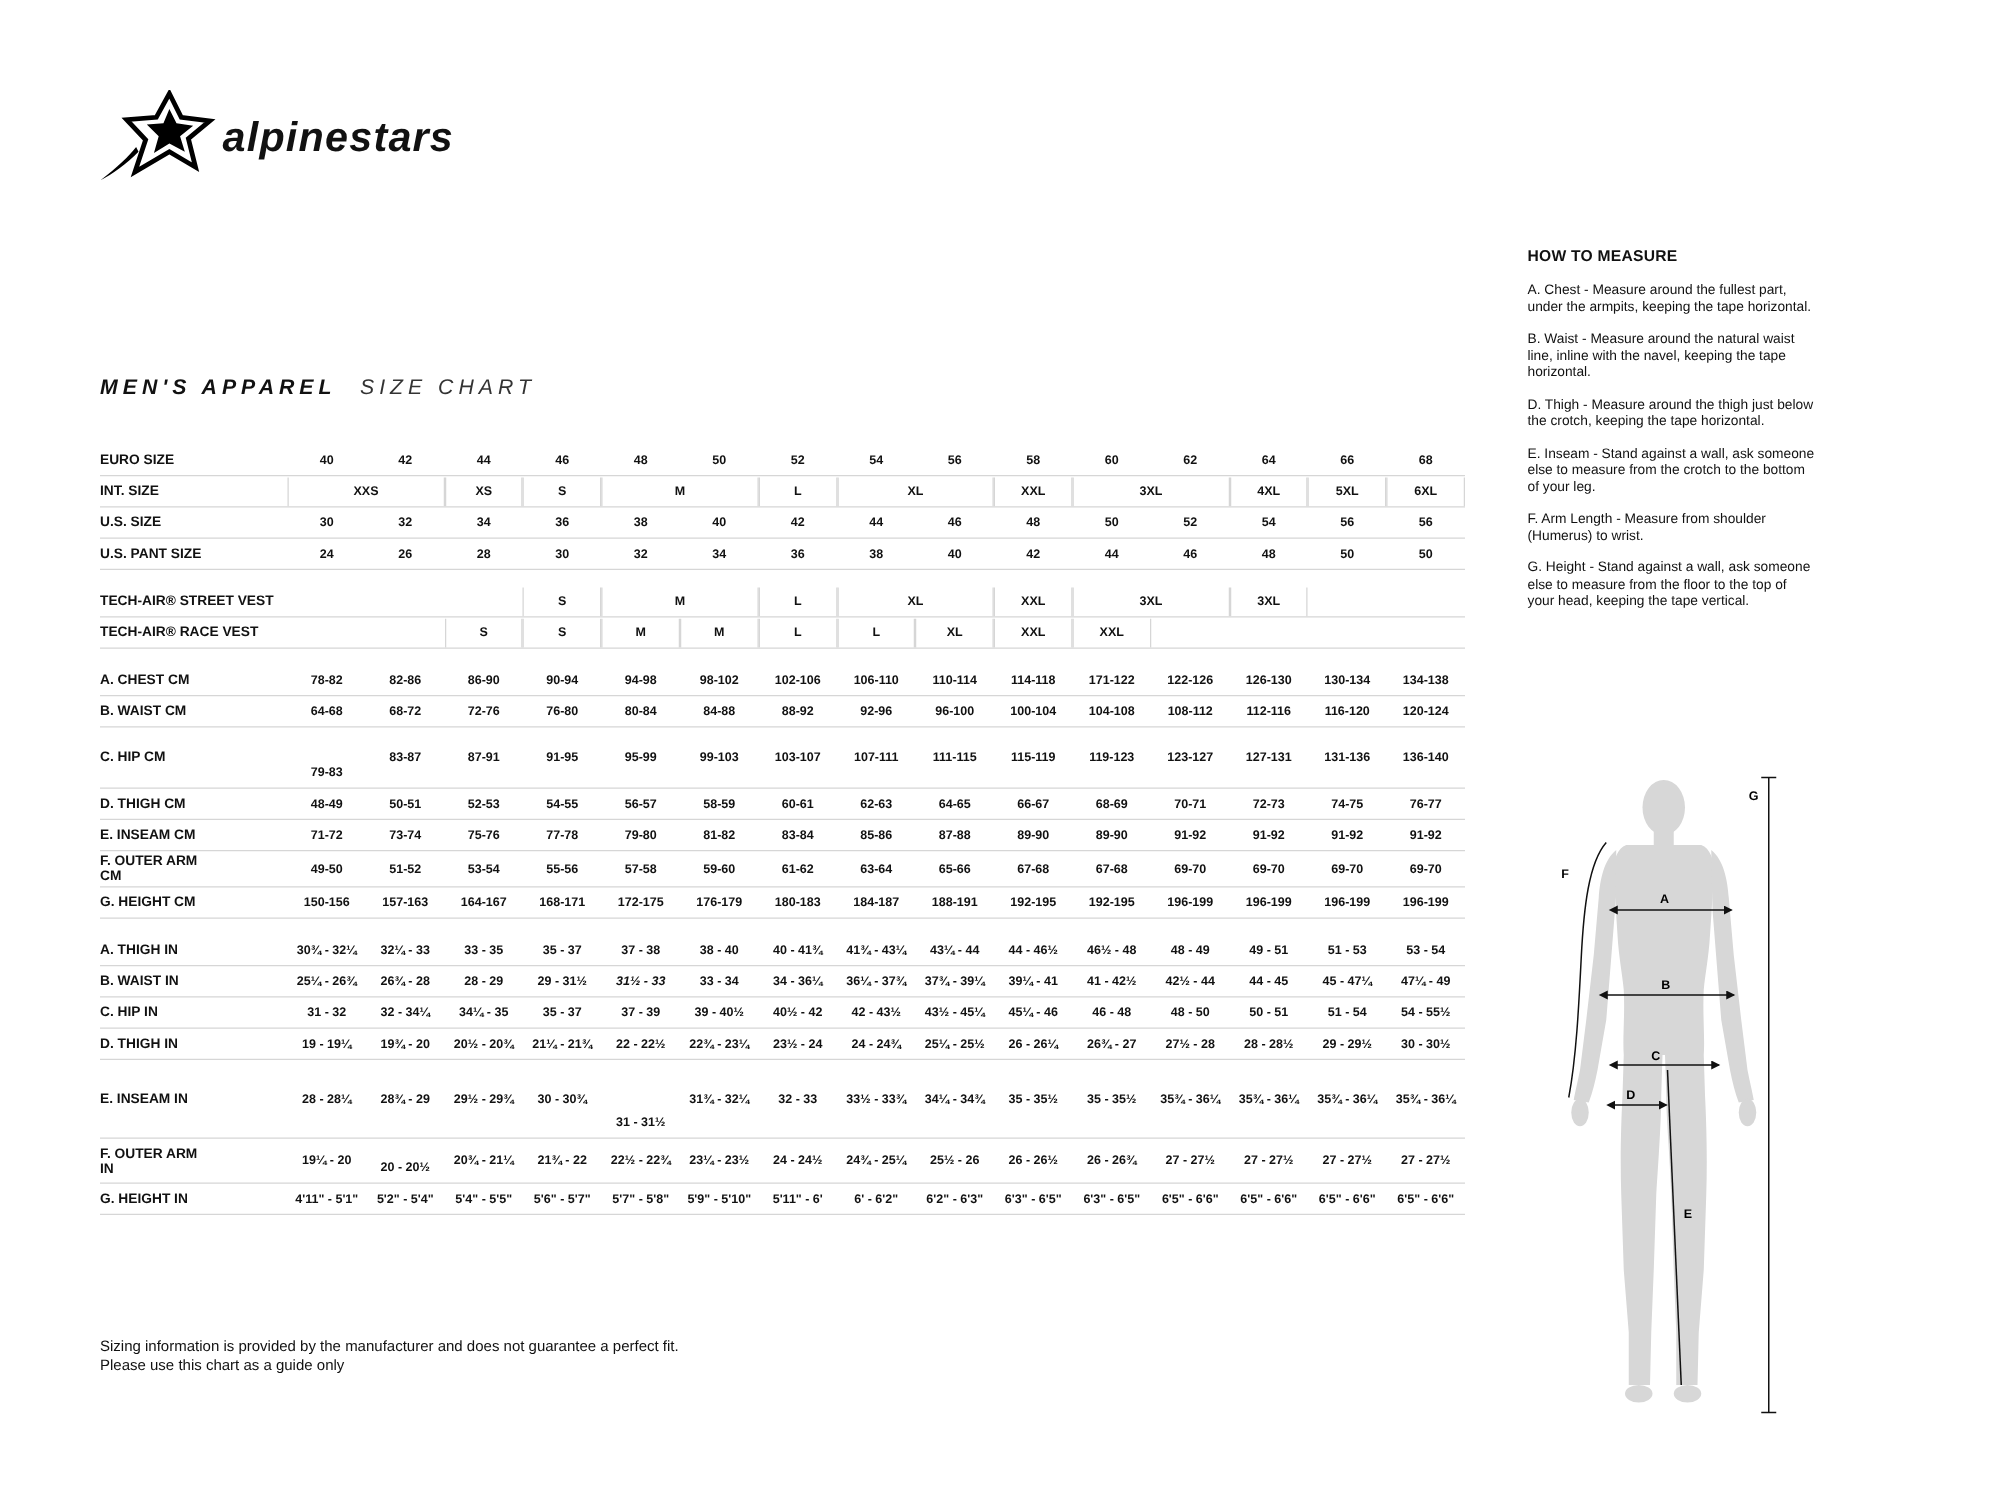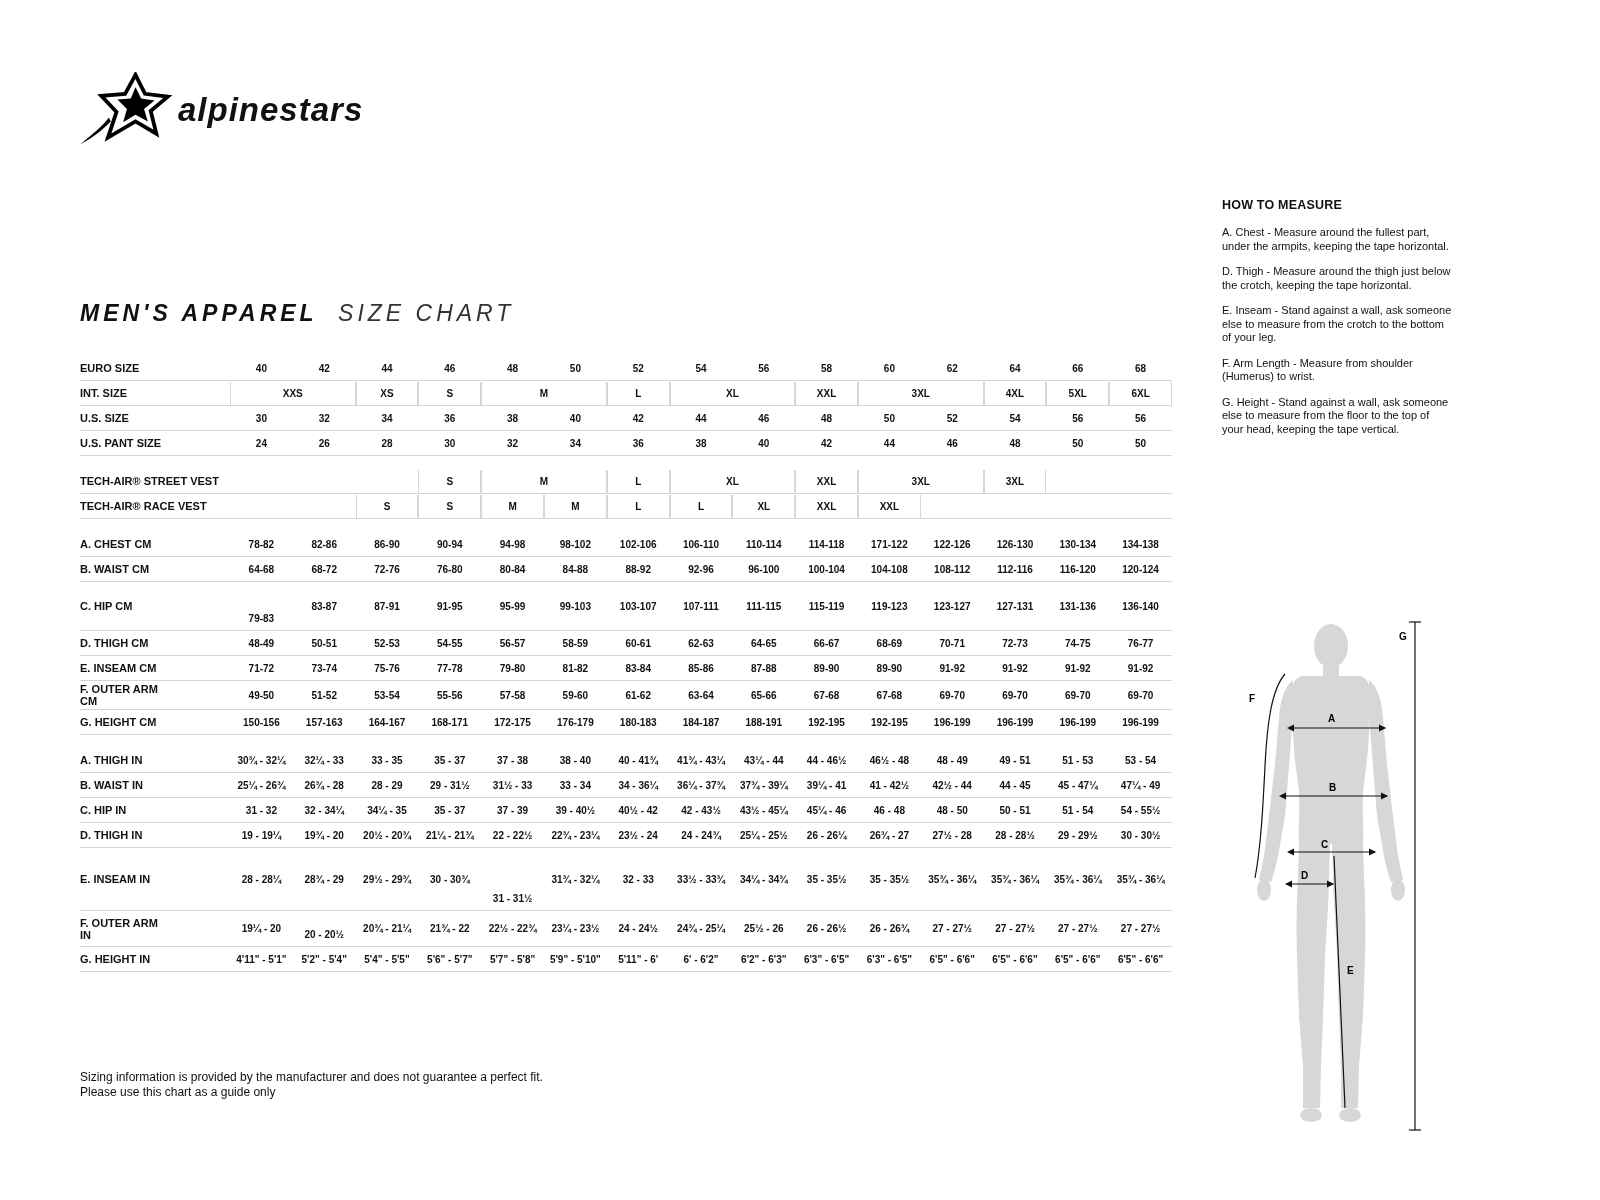--- a/index.html
+++ b/index.html
@@ -3,21 +3,21 @@
 <meta charset="utf-8">
 <style>
   html,body{margin:0;padding:0;background:#fff;}
   body{font-family:"Liberation Sans", sans-serif;color:#111;}
   .page{position:relative;width:1600px;height:1200px;background:#fff;overflow:hidden;}
 
   
   .logo{position:absolute;left:78px;top:72px;display:flex;align-items:center;}
 
   
-  .title{position:absolute;left:80px;top:300px;font-size:23px;font-style:italic;letter-spacing:4px;white-space:nowrap;}
+  .title{position:absolute;left:80px;top:300px;font-size:17px;font-style:italic;letter-spacing:4px;white-space:nowrap;}
   .title .main{font-weight:bold;color:#111;}
   .title .sub{font-weight:normal;color:#333;margin-left:10px;}
 
   
   .size-table{position:absolute;left:80px;top:356px;width:1092px;}
   .trow{display:grid;grid-template-columns:150px repeat(15,1fr);align-items:center;min-height:24px;border-bottom:1px solid #d6d6d6;}
   .tlabel{font-size:11px;font-weight:bold;text-align:left;padding:2px 2px 2px 0;white-space:pre-line;line-height:12px;}
   .tcell{font-size:10px;font-weight:bold;text-align:center;white-space:nowrap;line-height:23px;}
   .boxed .vb{border-left:1px solid #d6d6d6;border-right:1px solid #d6d6d6;}
   .tgap{height:13px;}
@@ -294,21 +294,21 @@
         <div class="tcell" style="grid-column: span 1;">49 - 51</div>
         <div class="tcell" style="grid-column: span 1;">51 - 53</div>
         <div class="tcell" style="grid-column: span 1;">53 - 54</div>
       </div>
       <div class="trow">
         <div class="tlabel">B. WAIST IN</div>
         <div class="tcell" style="grid-column: span 1;">25¼ - 26¾</div>
         <div class="tcell" style="grid-column: span 1;">26¾ - 28</div>
         <div class="tcell" style="grid-column: span 1;">28 - 29</div>
         <div class="tcell" style="grid-column: span 1;">29 - 31½</div>
-        <div class="tcell" style="grid-column: span 1;">31½ - 33</div>
+        <div class="tcell" style="grid-column: span 1; font-style: italic;">31½ - 33</div>
         <div class="tcell" style="grid-column: span 1;">33 - 34</div>
         <div class="tcell" style="grid-column: span 1;">34 - 36¼</div>
         <div class="tcell" style="grid-column: span 1;">36¼ - 37¾</div>
         <div class="tcell" style="grid-column: span 1;">37¾ - 39¼</div>
         <div class="tcell" style="grid-column: span 1;">39¼ - 41</div>
         <div class="tcell" style="grid-column: span 1;">41 - 42½</div>
         <div class="tcell" style="grid-column: span 1;">42½ - 44</div>
         <div class="tcell" style="grid-column: span 1;">44 - 45</div>
         <div class="tcell" style="grid-column: span 1;">45 - 47¼</div>
         <div class="tcell" style="grid-column: span 1;">47¼ - 49</div>
@@ -403,20 +403,21 @@
         <div class="tcell" style="grid-column: span 1;">6'5" - 6'6"</div>
         <div class="tcell" style="grid-column: span 1;">6'5" - 6'6"</div>
         <div class="tcell" style="grid-column: span 1;">6'5" - 6'6"</div>
       </div>
     </div>
 
   <div class="howto">
     <h3>HOW TO MEASURE</h3>
     <div>
         <p>A. Chest - Measure around the fullest part, under the armpits, keeping the tape horizontal.</p>
+        <p>B. Waist - Measure around the natural waist line, inline with the navel, keeping the tape horizontal.</p>
         <p>D. Thigh - Measure around the thigh just below the crotch, keeping the tape horizontal.</p>
         <p>E. Inseam - Stand against a wall, ask someone else to measure from the crotch to the bottom of your leg.</p>
         <p>F. Arm Length - Measure from shoulder (Humerus) to wrist.</p>
         <p>G. Height - Stand against a wall, ask someone else to measure from the floor to the top of your head, keeping the tape vertical.</p>
       </div>
   </div>
 
   <div class="diagram">
     <svg width="200" height="520" viewBox="0 0 200 520">
       <defs>

